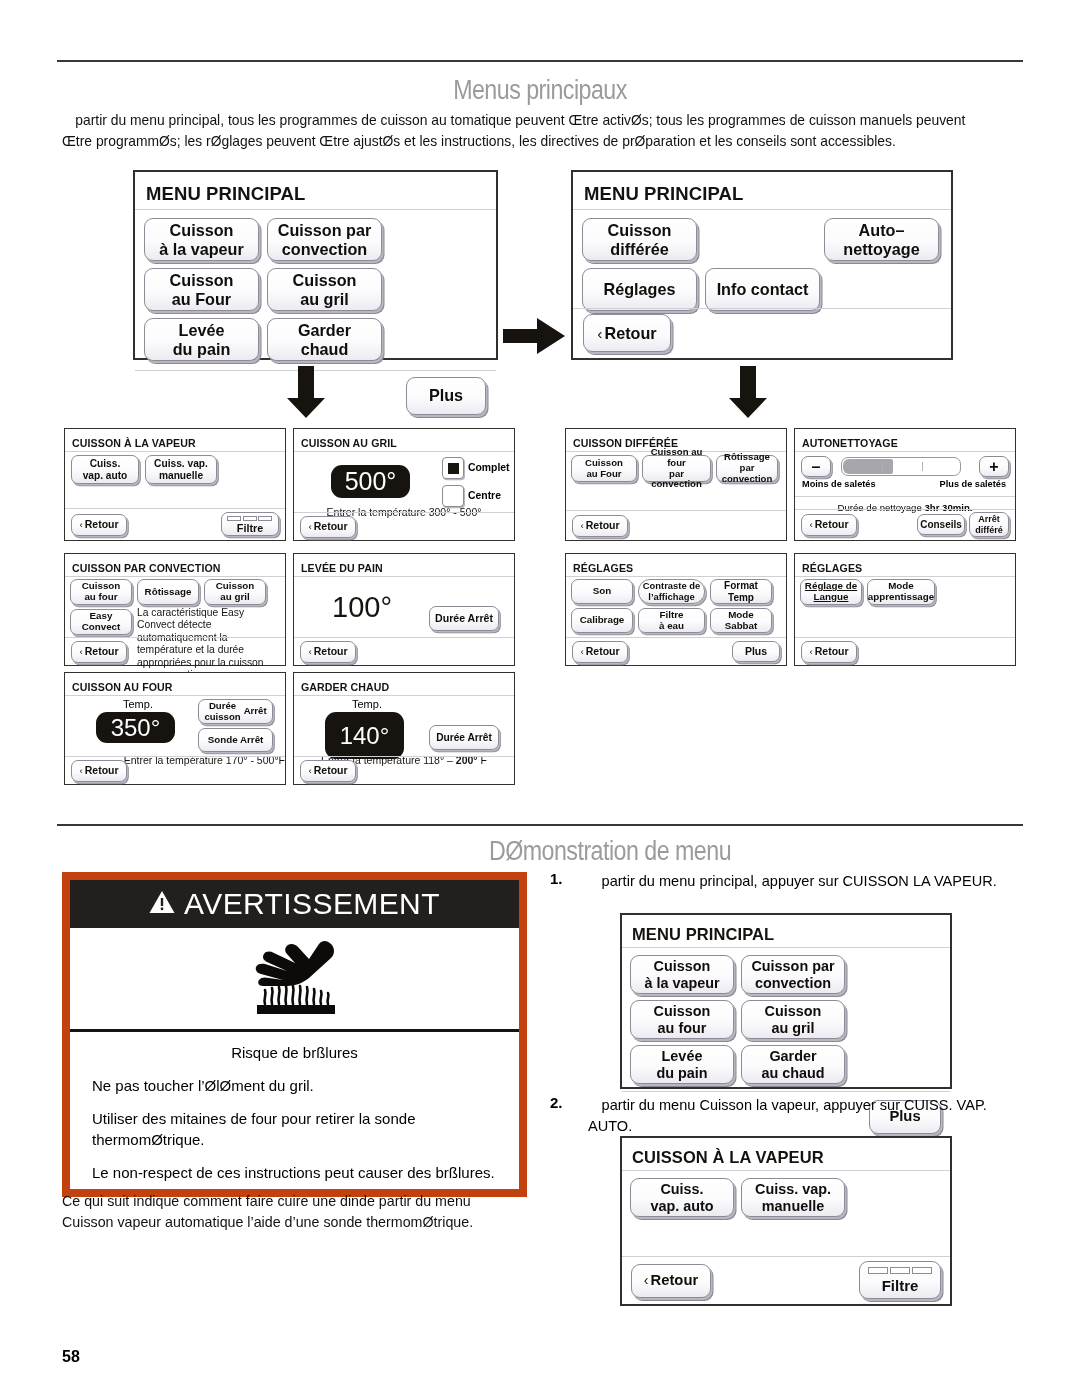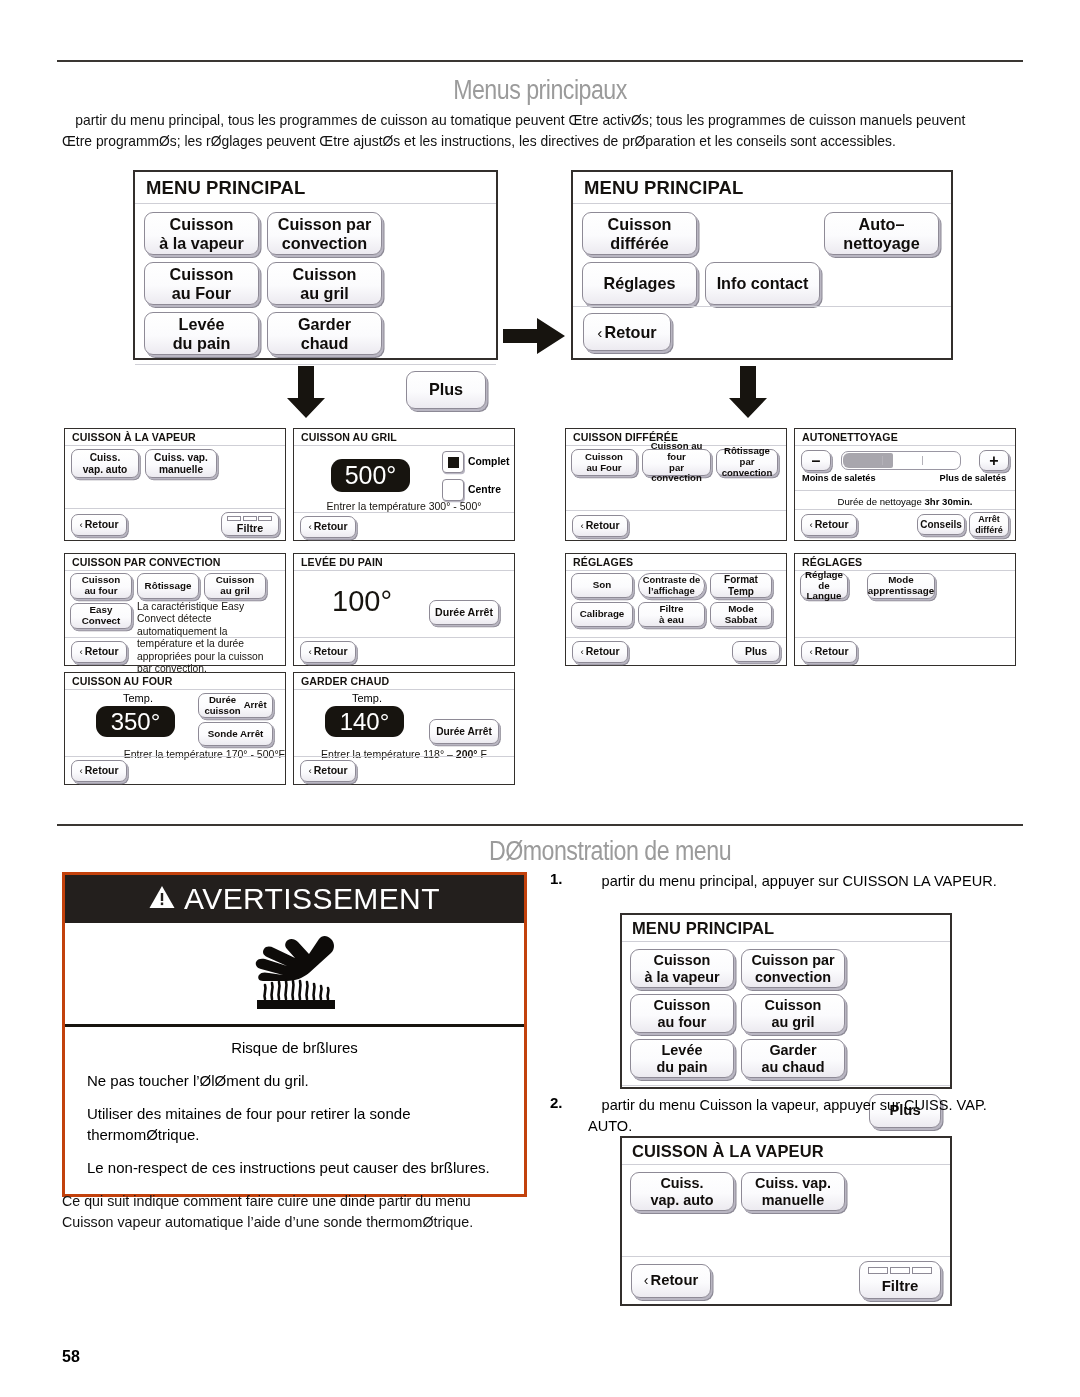--- a/index.html
+++ b/index.html
@@ -47,20 +47,21 @@
     flex-direction:column;
   }
   .screen.small { border-width:1.5px; }
 
   .scr-title {
     font-weight:bold;
     color:#15120f;
     padding:2px 6px 2px 7px;
     border-bottom:1.5px solid #cfcfd6;
     letter-spacing:0.1px;
+    margin-top:6px;
   }
   .scr-body { flex:1; position:relative; padding:4px 6px; }
   .scr-footer {
     border-top:1.5px solid #cfcfd6;
     display:flex; align-items:center;
     padding:3px 6px;
     position:relative;
   }
 
   
@@ -90,21 +91,21 @@
     padding:8px 9px 9px 9px;
   }
   .big-screen .key { width:115px; height:43px; font-size:16.2px; }
   .big-screen .scr-footer { padding:7px 10px; min-height:50px; }
 
   
   .arrow-down, .arrow-right { position:absolute; }
   .arrow-down svg, .arrow-right svg { display:block; }
 
   
-  .warn-box { position:absolute; border:3px solid #c2410c; background:#fff; }
+  .warn-box { position:absolute; border:8px solid #c2410c; background:#fff; }
   .warn-head {
     background:#231f1d; color:#fff;
     font-size:30px; font-weight:normal;
     letter-spacing:0.4px;
     display:flex; align-items:center; justify-content:center;
     height:48px;
     font-family:"Liberation Sans", sans-serif;
   }
   .warn-head .tri { margin-right:9px; display:inline-block; }
   .warn-icon-cell {
@@ -356,21 +357,21 @@
       <div class="key sm" style="width:56px;height:22px;font-size:10.5px;">
         <span class="chev">‹</span><span>Retour</span>
       </div>
       <div class="key sm" style="position:absolute;right:6px;top:3px;width:48px;height:21px;font-size:10.5px;">Plus</div>
     </div>
   </div>
 
   <div class="screen small" style="left:794px; top:553px; width:222px; height:113px;">
     <div class="scr-title" style="font-size:10.6px;">RÉGLAGES</div>
     <div class="scr-body" style="padding:3px 5px;">
-      <div class="key sm" style="position:absolute;left:5px;top:2px;width:48px;height:26px;font-size:9.8px;">Réglage de
+      <div class="key sm" style="position:absolute;left:5px;top:2px;width:62px;height:26px;font-size:9.8px;text-decoration:underline;">Réglage de
 Langue</div>
       <div class="key sm" style="position:absolute;left:72px;top:2px;width:68px;height:26px;font-size:9.8px;">Mode
 apprentissage</div>
     </div>
     <div class="scr-footer" style="height:28px;">
       <div class="key sm" style="width:56px;height:22px;font-size:10.5px;">
         <span class="chev">‹</span><span>Retour</span>
       </div>
     </div>
   </div>
@@ -392,21 +393,21 @@
       <div class="key sm" style="width:56px;height:22px;font-size:10.5px;">
         <span class="chev">‹</span><span>Retour</span>
       </div>
     </div>
   </div>
 
   <div class="screen small" style="left:293px; top:672px; width:222px; height:113px;">
     <div class="scr-title" style="font-size:10.6px;">GARDER CHAUD</div>
     <div class="scr-body">
       <div style="position:absolute;left:58px;top:2px;font-size:11px;">Temp.</div>
-      <div class="blackpill" style="position:absolute;left:31px;top:16px;width:79px;height:31px;font-size:24px;">140°</div>
+      <div class="blackpill" style="position:absolute;left:31px;top:16px;width:79px;height:47px;font-size:24px;">140°</div>
       <div class="key sm" style="position:absolute;left:135px;top:29px;width:70px;height:25px;font-size:10.2px;">Durée  Arrêt</div>
       <div class="hintline" style="top:58px;">
         <span>Entrer la température 118° – </span><span style="font-weight:bold;">200°</span><span> F</span>
       </div>
     </div>
     <div class="scr-footer" style="height:28px;">
       <div class="key sm" style="width:56px;height:22px;font-size:10.5px;">
         <span class="chev">‹</span><span>Retour</span>
       </div>
     </div>

